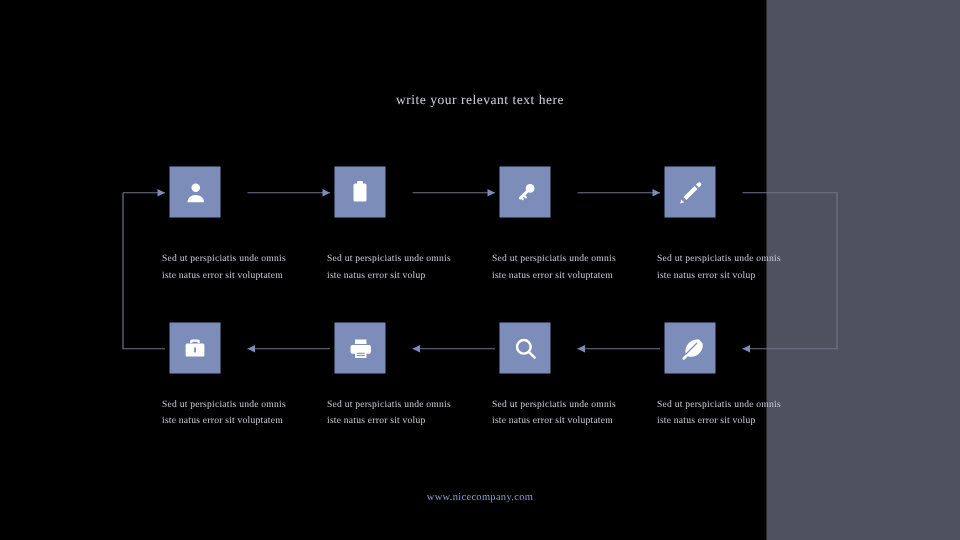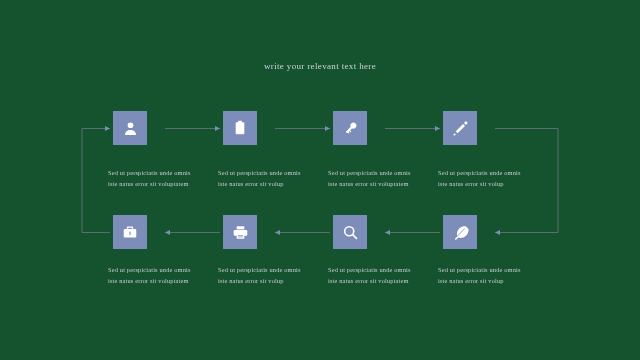--- a/index.html
+++ b/index.html
@@ -12,23 +12,23 @@
 
   body {
     background: #4d525e;
     font-family: "Liberation Serif", "DejaVu Serif", serif;
     position: relative;
   }
 
   #slide {
     position: absolute;
     left: 0; top: 0;
-    width: 640px;
+    width: 511px;
     height: 360px;
-    background: #14532d;
+    background: #000000;
   }
 
   
   #title {
     position: absolute;
     left: 0;
     top: 61px;
     width: 640px;
     text-align: center;
     font-size: 9px;
@@ -236,14 +236,15 @@
   <div class="caption" style="left:328px; top:265px;">
     <div>Sed ut perspiciatis unde omnis</div>
     <div>iste natus error sit voluptatem</div>
   </div>
 
   <div class="caption" style="left:438px; top:265px;">
     <div>Sed ut perspiciatis unde omnis</div>
     <div>iste natus error sit volup</div>
   </div>
 
+  <div id="footer">www.nicecompany.com</div>
 
 </div>
 
 </body></html>

